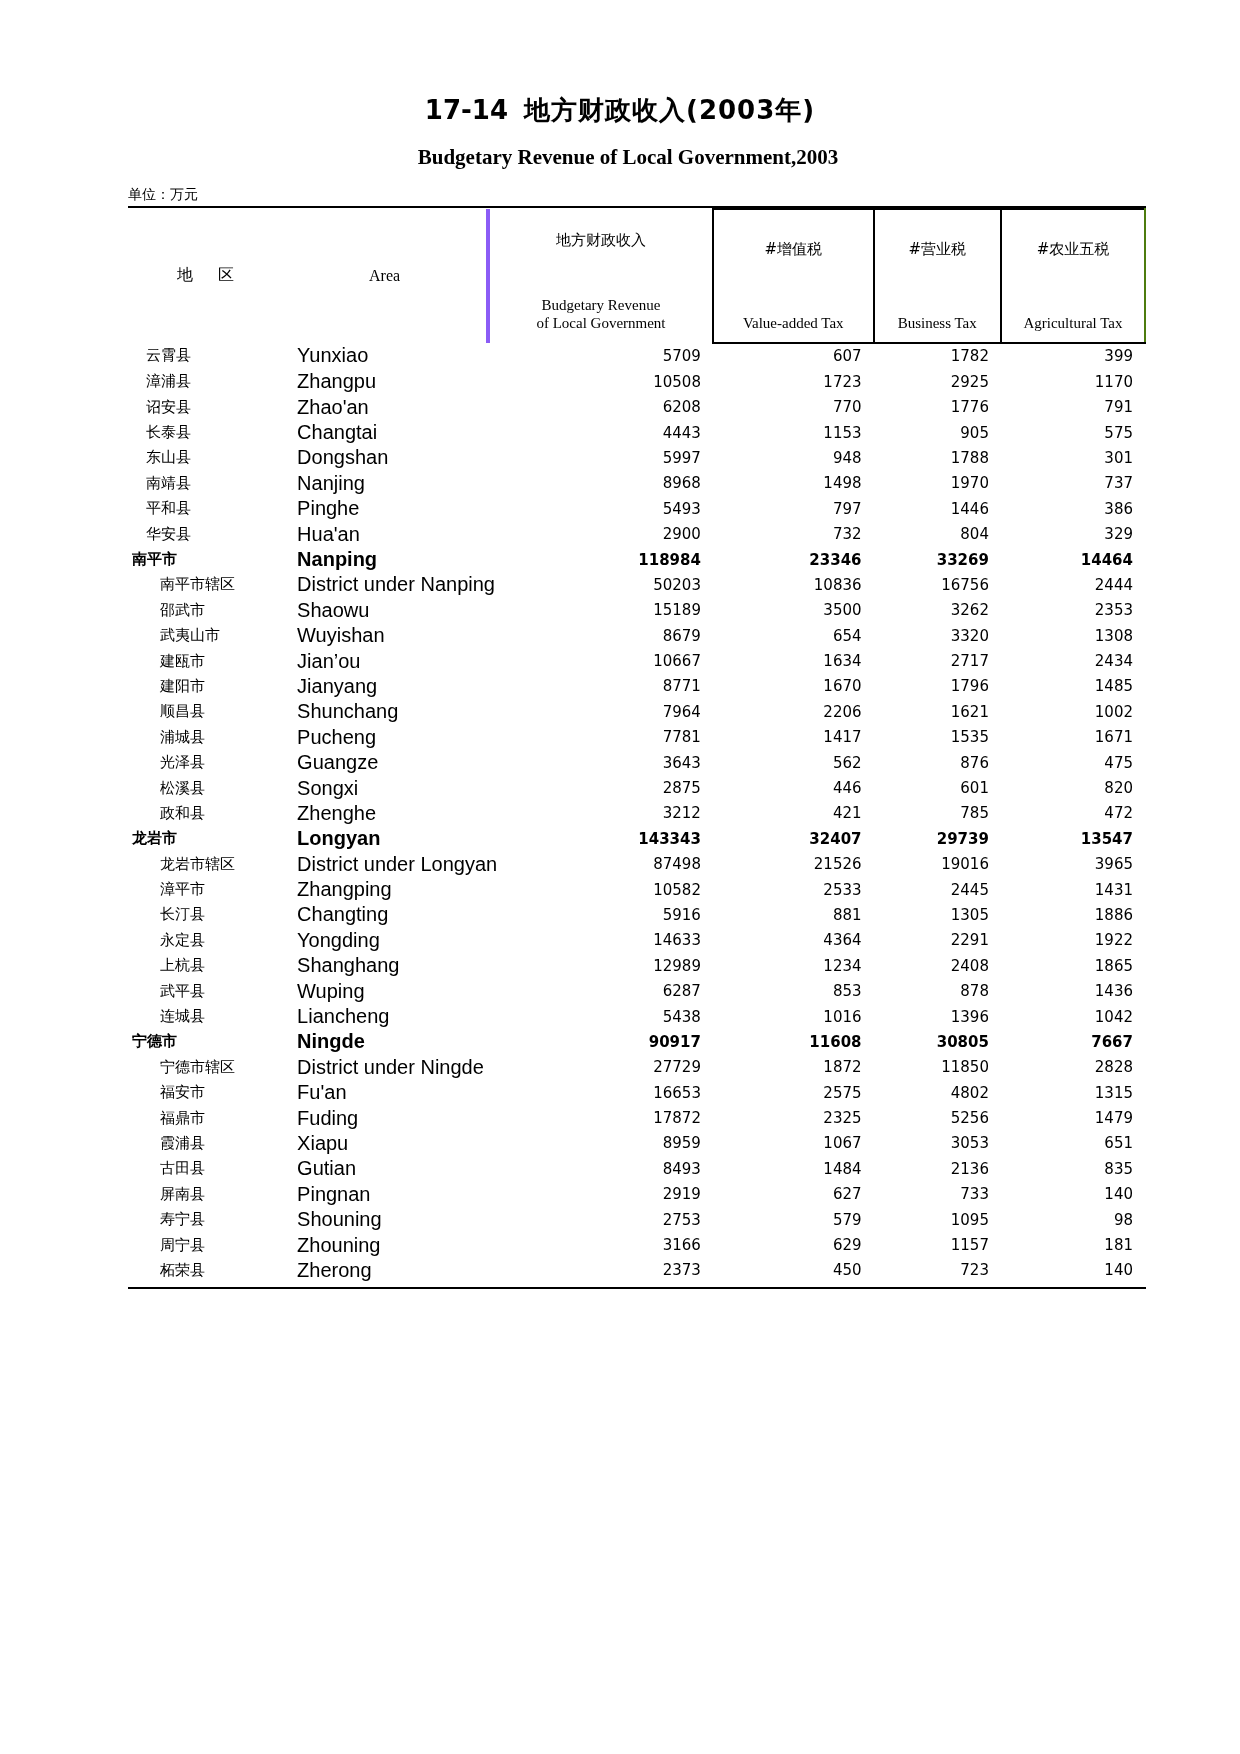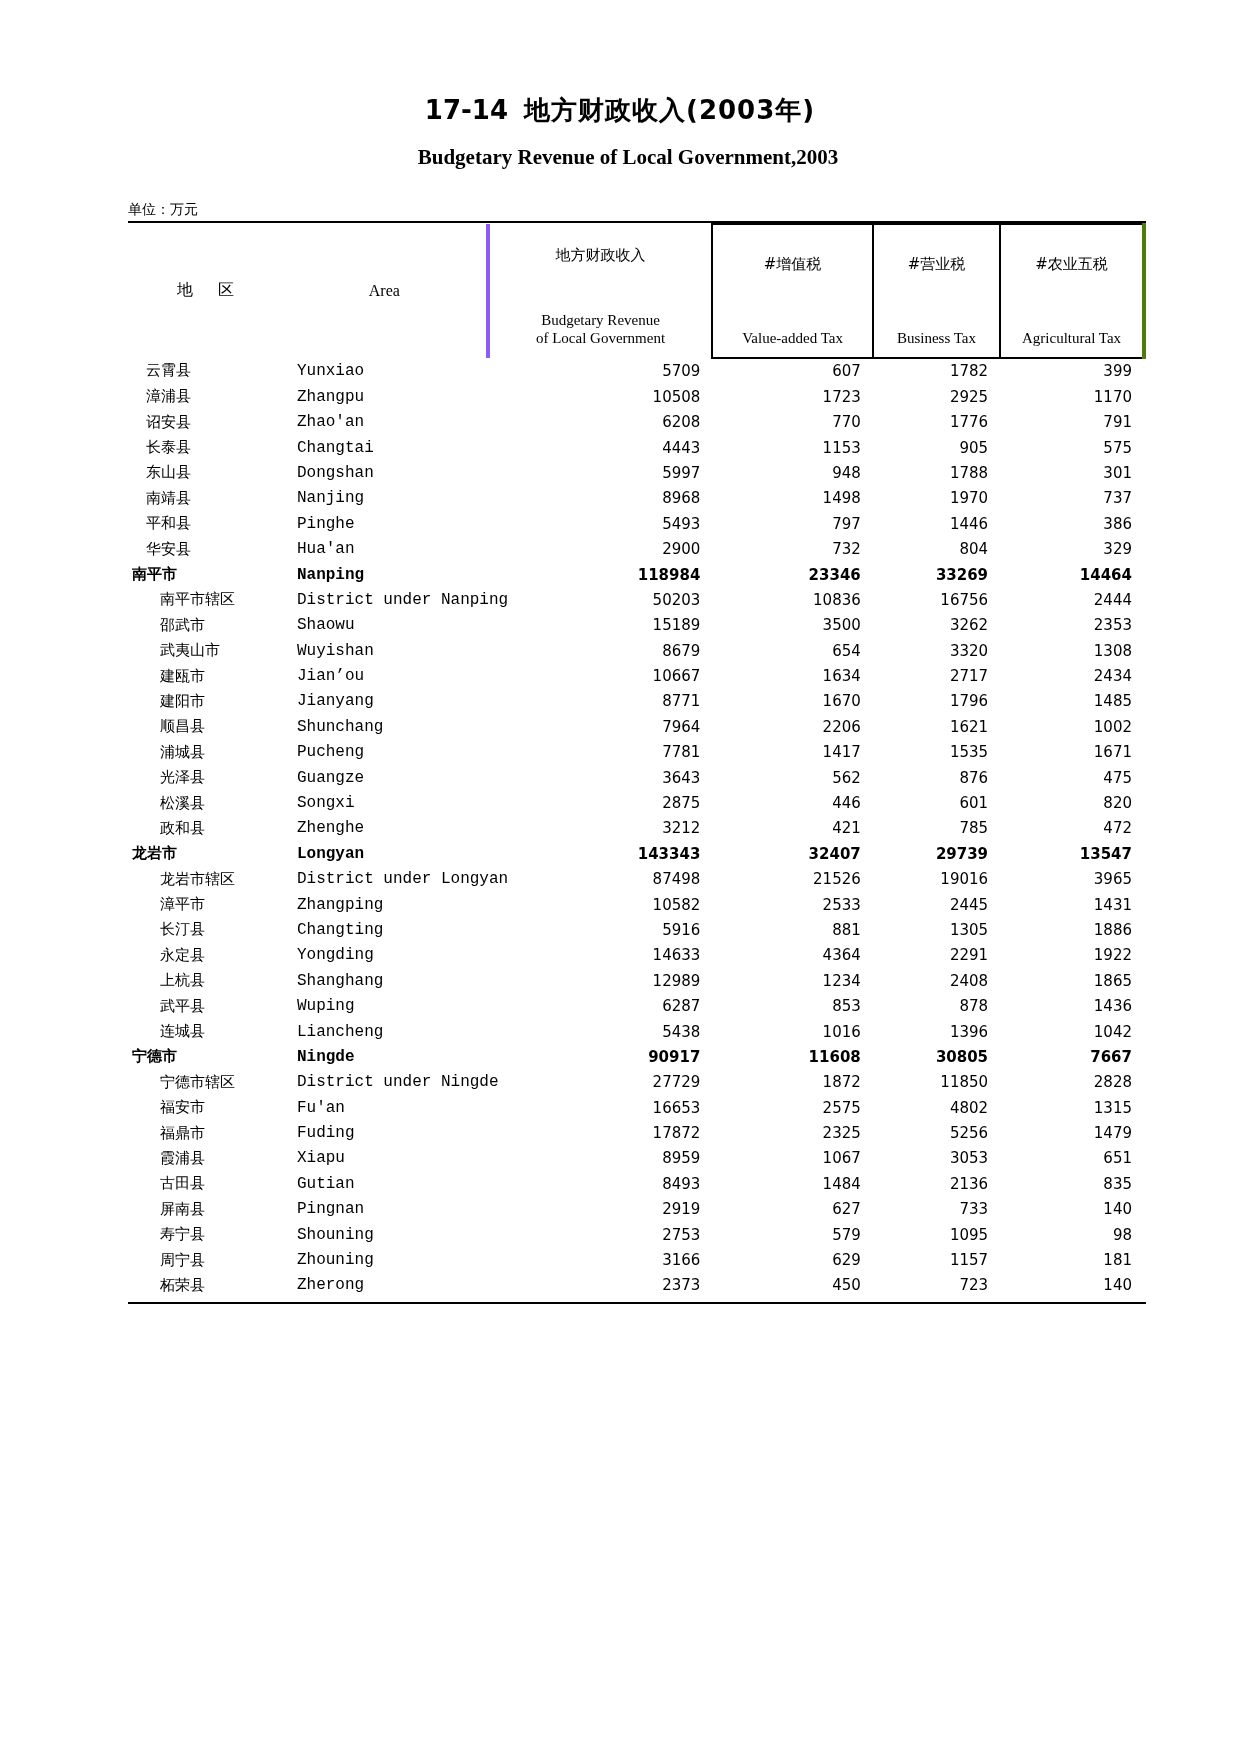--- a/index.html
+++ b/index.html
@@ -46,21 +46,21 @@
     font-size: 21px;
     font-weight: bold;
     margin: 18px 0 0 16px;
     line-height: 1.2;
   }
 
   
   .unit-note {
     font-family: Liberation Mono, monospace;
     font-size: 14px;
-    margin: 31px 0 0 112px;
+    margin: 16px 0 0 112px;
   }
 
   
   .table-wrap {
     margin: 2px 0 0 112px;
     width: 1018px;
     position: relative;
   }
   table.data {
     border-collapse: collapse;
@@ -135,21 +135,21 @@
   }
 
   .hd-sub {
     height: 132px;
     text-align: center;
     position: relative;
     border-left: 2px solid #000;
     border-top: 2px solid #000;
     border-bottom: 2px solid #000;
   }
-  .hd-sub.last { border-right: 4px solid #4d7c0f; }
+  .hd-sub.last { border-right: 2px solid #4d7c0f; }
   .hd-sub .cn {
     font-family: "DejaVu Sans", "Liberation Sans", sans-serif;
     font-size: 15px;
     position: absolute;
     top: 30px;
     left: 0; right: 0;
   }
   .hd-sub .en {
     font-family: "Liberation Serif", "DejaVu Serif", serif;
     font-size: 15px;
@@ -167,22 +167,22 @@
   }
   td.cn {
     font-family: "DejaVu Sans", "Liberation Sans", sans-serif;
     font-size: 15px;
     padding-left: 18px;
     white-space: nowrap;
   }
   td.cn.indent { padding-left: 32px; }
   td.cn.city   { padding-left: 4px; font-weight: bold; }
   td.en {
-    font-family: Liberation Mono, monospace;
-    font-size: 16px;
+    font-family: Liberation Sans, sans-serif;
+    font-size: 20px;
     padding-left: 14px;
     white-space: nowrap;
   }
   td.en.city { font-weight: bold; }
   td.num {
     font-family: "DejaVu Sans", "Liberation Sans", sans-serif;
     font-size: 15px;
     text-align: right;
     padding-right: 12px;
     white-space: nowrap;

